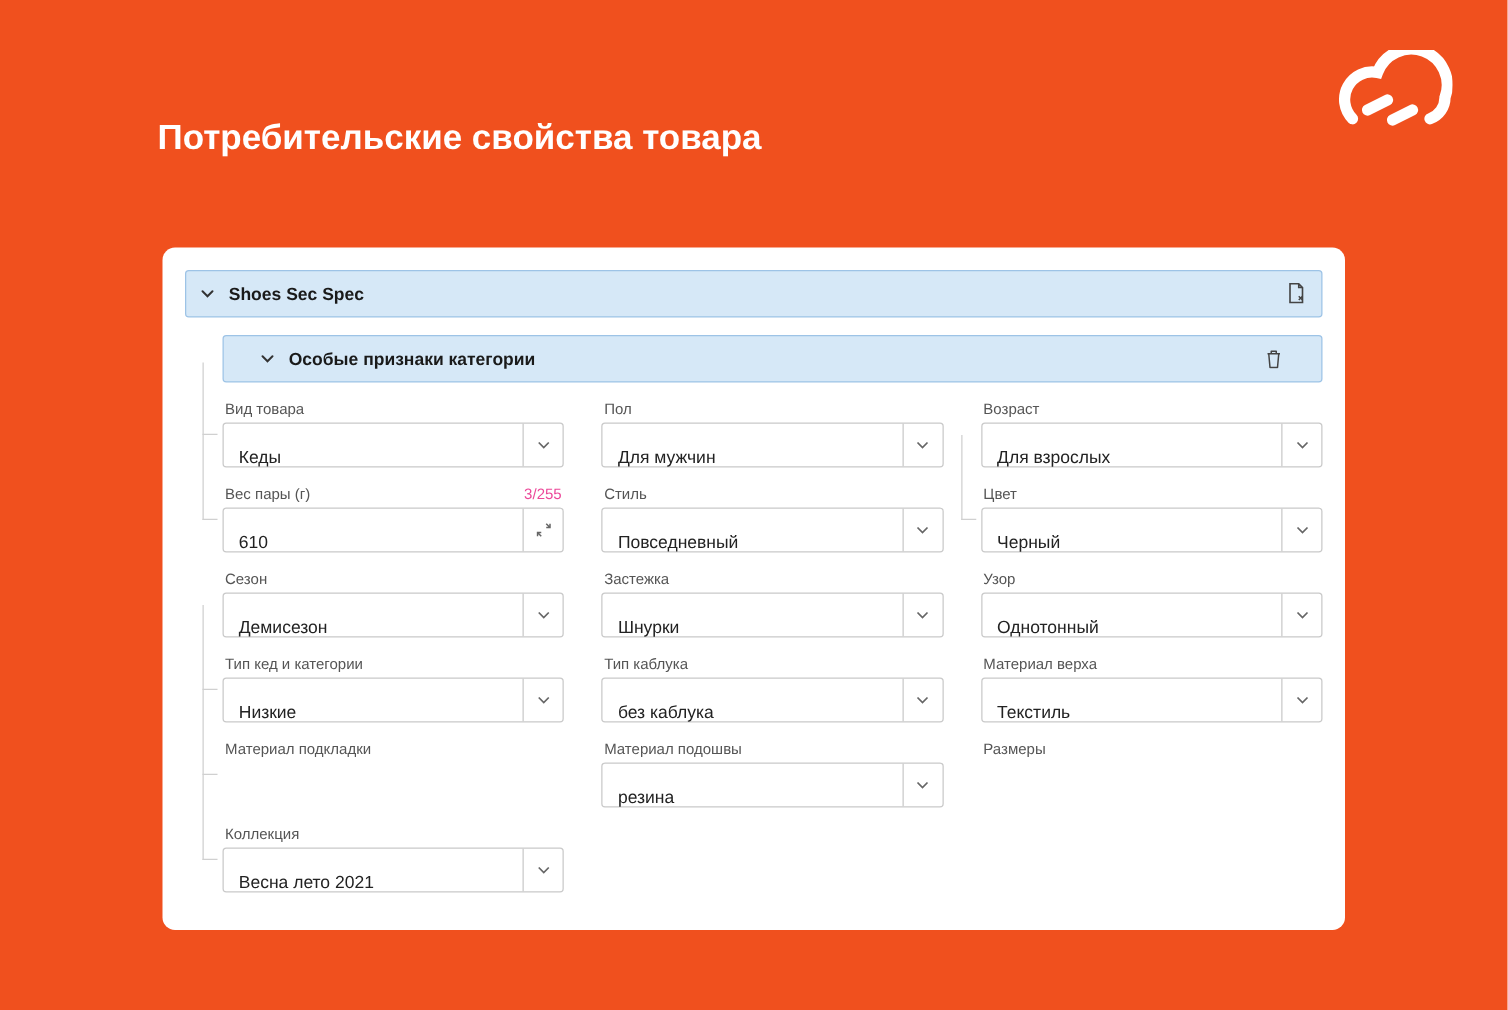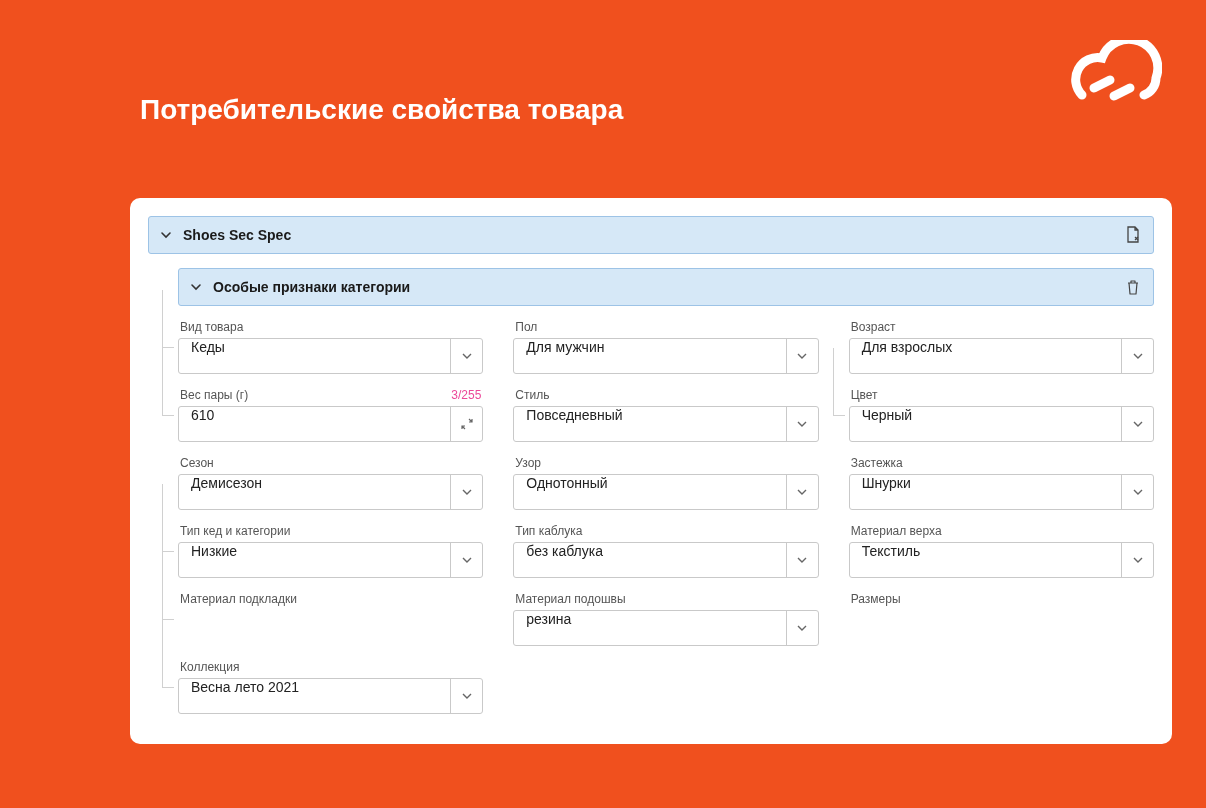--- a/index.html
+++ b/index.html
@@ -12,31 +12,31 @@
     overflow: hidden;
   }
   .logo {
     position: absolute;
     top: 40px;
     right: 44px;
   }
   .heading {
     position: absolute;
     top: 90px;
-    left: 140px;
+    left: 126px;
     color: #fff;
     font-size: 28px;
     font-weight: 600;
     line-height: 1.4;
   }
   .card {
     position: absolute;
     top: 198px;
     left: 130px;
-    width: 1042px;
+    width: 946px;
     background: #fff;
     border-radius: 10px;
     padding: 18px 18px 30px 18px;
   }
   .section-header {
     background: #d6e8f7;
     border: 1px solid #9dc3e6;
     border-radius: 3px;
     padding: 8px 10px;
     display: flex;
@@ -44,21 +44,21 @@
     gap: 10px;
     font-weight: 700;
     font-size: 14px;
     color: #1a1a1a;
   }
   .section-header .spacer { flex: 1; }
   .sub-header {
     background: #d6e8f7;
     border: 1px solid #9dc3e6;
     border-radius: 3px;
-    padding: 8px 10px;
+    padding: 8px 28px;
     display: flex;
     align-items: center;
     gap: 10px;
     font-weight: 700;
     font-size: 14px;
     color: #1a1a1a;
     margin: 14px 0 14px 30px;
   }
   .sub-header .spacer { flex: 1; }
   .chev {
@@ -78,21 +78,21 @@
     row-gap: 14px;
     margin-left: 30px;
     position: relative;
   }
   .field { position: relative; }
   .label-row {
     display:flex; justify-content:space-between; align-items:baseline;
     font-size: 12px; color:#555; margin-bottom:4px; padding: 0 2px;
   }
   .input-like {
-    display:flex; align-items:flex-start;
+    display:flex; align-items:flex-end;
     border:1px solid #c9c9c9; border-radius:3px;
     height:36px; background:#fff;
     font-size:14px; color:#222;
   }
   .input-like .val { flex:1; padding:0 12px; }
   .input-like .btn {
     width:32px; height:100%;
     border-left:1px solid #c9c9c9;
     display:flex; align-items:center; justify-content:center;
     color:#555; cursor:pointer;
@@ -247,37 +247,37 @@
         <span class="val">Демисезон</span>
         <span class="btn">
             <svg width="10" height="10" viewBox="0 0 10 10">
               <path d="M1 3l4 4 4-4" stroke="#666" stroke-width="1.4" fill="none"></path>
             </svg>
           </span>
       </div>
     </div>
     <div class="field">
       <div class="label-row">
+          <span>Застежка</span>
+        </div>
+      <div class="input-like">
+        <span class="val">Шнурки</span>
+        <span class="btn">
+            <svg width="10" height="10" viewBox="0 0 10 10">
+              <path d="M1 3l4 4 4-4" stroke="#666" stroke-width="1.4" fill="none"></path>
+            </svg>
+          </span>
+      </div>
+    </div>
+    <div class="field">
+      <div class="label-row">
           <span>Узор</span>
         </div>
       <div class="input-like">
         <span class="val">Однотонный</span>
-        <span class="btn">
-            <svg width="10" height="10" viewBox="0 0 10 10">
-              <path d="M1 3l4 4 4-4" stroke="#666" stroke-width="1.4" fill="none"></path>
-            </svg>
-          </span>
-      </div>
-    </div>
-    <div class="field">
-      <div class="label-row">
-          <span>Застежка</span>
-        </div>
-      <div class="input-like">
-        <span class="val">Шнурки</span>
         <span class="btn">
             <svg width="10" height="10" viewBox="0 0 10 10">
               <path d="M1 3l4 4 4-4" stroke="#666" stroke-width="1.4" fill="none"></path>
             </svg>
           </span>
       </div>
     </div>
 
     <div class="field">
       <div class="tree-line" style="left:-16px; top:-40px; height:68px; width:12px;"></div>

